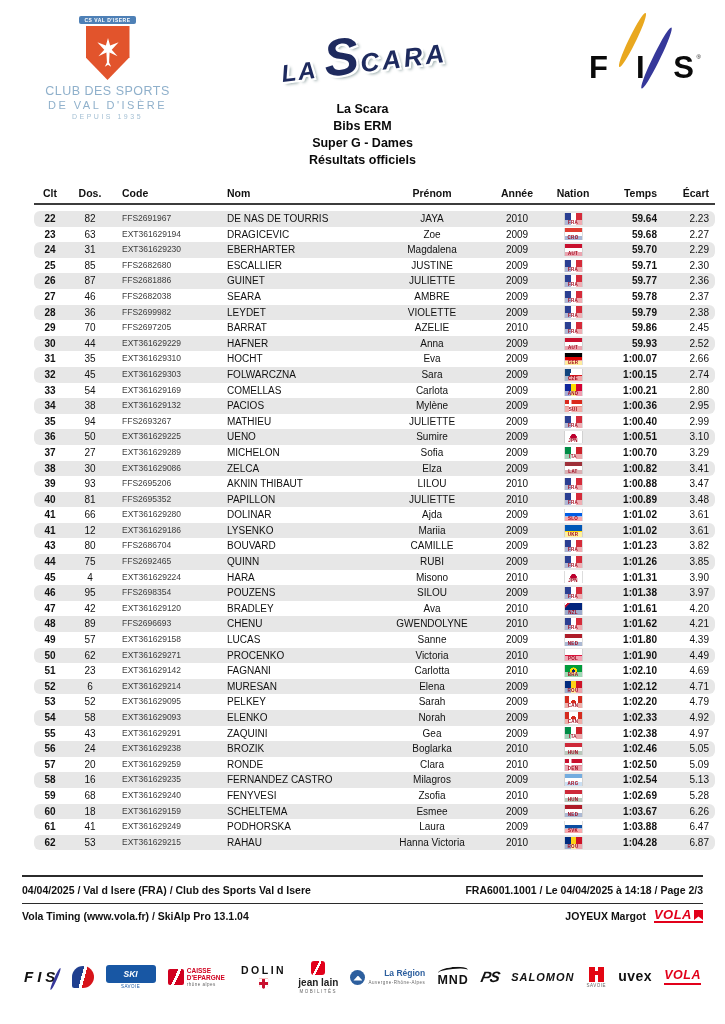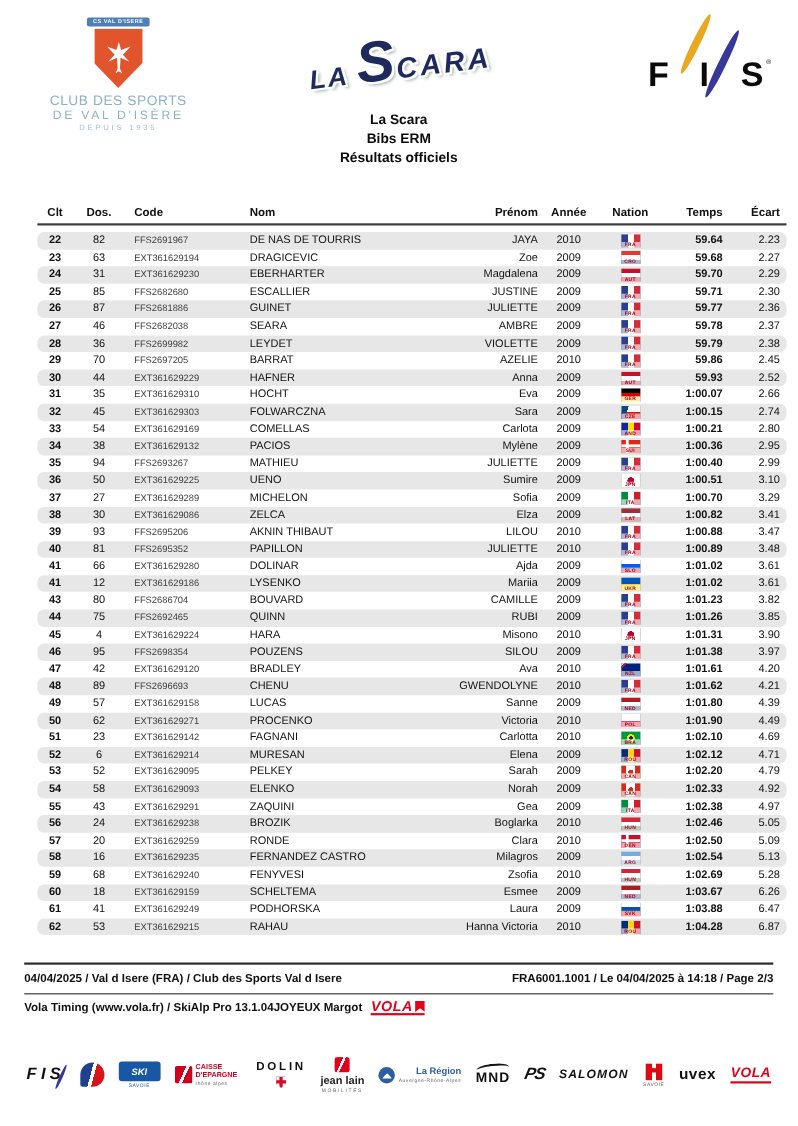--- a/index.html
+++ b/index.html
@@ -44,42 +44,42 @@
   .thead{display:flex;font-weight:bold;font-size:10.5px;height:16px;line-height:16px;
          border-bottom:2px solid #3c3c3c;padding-bottom:2px;}
   .tbody{margin-top:6px;}
   .trow{display:flex;height:15.6px;line-height:15.6px;font-size:10px;align-items:center;}
   .trow.striped{background:#e7e7e7;border-radius:6px;}
   .cell{overflow:hidden;white-space:nowrap;}
   .c-clt{width:32px;text-align:center;font-weight:bold;}
   .c-dos{width:48px;text-align:center;}
   .c-code{width:105px;text-align:left;padding-left:8px;box-sizing:border-box;font-size:8.5px;color:#3c3c3c;}
   .c-nom{width:148px;text-align:left;padding-left:8px;box-sizing:border-box;}
-  .c-prenom{width:122px;text-align:right;padding-left:8px;box-sizing:border-box;}
+  .c-prenom{width:122px;text-align:center;padding-left:8px;box-sizing:border-box;}
   .c-annee{width:56px;text-align:center;}
   .c-nation{width:56px;text-align:center;display:flex;align-items:center;justify-content:center;}
   .c-temps{width:68px;text-align:right;padding-right:12px;box-sizing:border-box;font-weight:bold;}
   .c-ecart{width:46px;text-align:right;padding-right:6px;box-sizing:border-box;}
   .thead .c-clt,.thead .c-dos{font-weight:bold;}
   .thead .c-code{font-size:10.5px;color:#111;}
   .thead .c-temps{font-weight:bold;}
 
   .flag{position:relative;display:inline-block;width:17px;height:12px;
         box-shadow:0 0 0 .5px #bbb;background-repeat:no-repeat;background-size:cover;}
   .flag-code{position:absolute;left:0;right:0;bottom:0;height:5px;line-height:5px;
              font-size:4.5px;font-weight:bold;color:#a00016;background:rgba(255,255,255,.62);
              text-align:center;letter-spacing:.3px;}
 
   
   .footer-rule1{position:absolute;left:22px;width:681px;top:875px;border-top:2px solid #2b2b2b;}
   .footer-line1{position:absolute;left:22px;width:681px;top:884px;font-size:10.5px;font-weight:bold;
                 display:flex;justify-content:space-between;}
   .footer-rule2{position:absolute;left:22px;width:681px;top:903px;border-top:1px solid #2b2b2b;}
   .footer-line2{position:absolute;left:22px;width:681px;top:909px;font-size:10.5px;font-weight:bold;
-                display:flex;justify-content:flex-start;align-items:center;}
+                display:flex;justify-content:space-between;align-items:center;}
   .footer-right2{display:flex;align-items:center;gap:8px;}
   .vola-logo{color:#e2001a;font-style:italic;font-weight:bold;font-size:13px;letter-spacing:.5px;
              border-bottom:2px solid #e2001a;line-height:12px;display:inline-flex;align-items:center;}
   .vola-flag{display:inline-block;width:9px;height:10px;margin-left:2px;background:#e2001a;
              clip-path:polygon(0 0,100% 0,100% 100%,50% 65%,0 100%);}
 
   
   .sponsors{position:absolute;left:24px;top:948px;width:677px;height:58px;
             display:flex;align-items:center;justify-content:space-between;}
   .sponsor{display:flex;flex-direction:column;align-items:center;justify-content:center;text-align:center;}
@@ -87,21 +87,21 @@
   .ssub{font-size:4.5px;color:#666;letter-spacing:.5px;margin-top:1px;}
   .mark{display:block;}
 
   .s-fis{position:relative;}
   .s-fis .slabel{font-size:15px;letter-spacing:4px;font-style:italic;}
   .s-fis .mark2{position:absolute;left:30px;top:-2px;width:3px;height:24px;background:#36389a;
                transform:rotate(24deg);border-radius:50%;position:absolute;}
 
   .s-ffs .mark{width:22px;height:22px;border-radius:50% 50% 50% 10%;
                background:linear-gradient(105deg,#1f3f8f 44%,#fff 44% 56%,#d7141a 56%);}
-  .s-ski-savoie .mark{width:38px;height:18px;background:#1857a4;border-radius:3px;color:#fff;
+  .s-ski-savoie .mark{width:50px;height:18px;background:#1857a4;border-radius:3px;color:#fff;
                       font-size:8.5px;font-weight:bold;font-style:italic;line-height:18px;text-align:center;}
   .s-ski-savoie .ssub{color:#1857a4;}
 
   .s-caisse-epargne{flex-direction:row;gap:3px;}
   .s-caisse-epargne .mark{width:16px;height:16px;background:#d1001f;border-radius:2px;
         background-image:linear-gradient(115deg,transparent 45%,#fff 45% 58%,transparent 58%);}
   .s-caisse-epargne .txt{display:flex;flex-direction:column;align-items:flex-start;}
   .s-caisse-epargne .slabel{color:#d1001f;font-size:6.5px;width:42px;text-align:left;}
   .s-caisse-epargne .ssub{align-self:flex-start;}
 
@@ -166,20 +166,21 @@
     <span class="swoosh sw-b"></span>
     <span class="fis-letter fis-f">F</span>
     <span class="fis-letter fis-i">I</span>
     <span class="fis-letter fis-s">S</span>
     <span class="fis-reg">®</span>
   </div>
 
   <div class="titles">
     <div class="title-line">La Scara</div>
     <div class="title-line">Bibs ERM</div>
+    <div class="title-line">Super G - Dames</div>
     <div class="title-line">Résultats officiels</div>
   </div>
 
   <div class="results">
     <div class="thead" id="thead">
         <div class="cell c-clt">Clt</div>
         <div class="cell c-dos">Dos.</div>
         <div class="cell c-code">Code</div>
         <div class="cell c-nom">Nom</div>
         <div class="cell c-prenom">Prénom</div>

